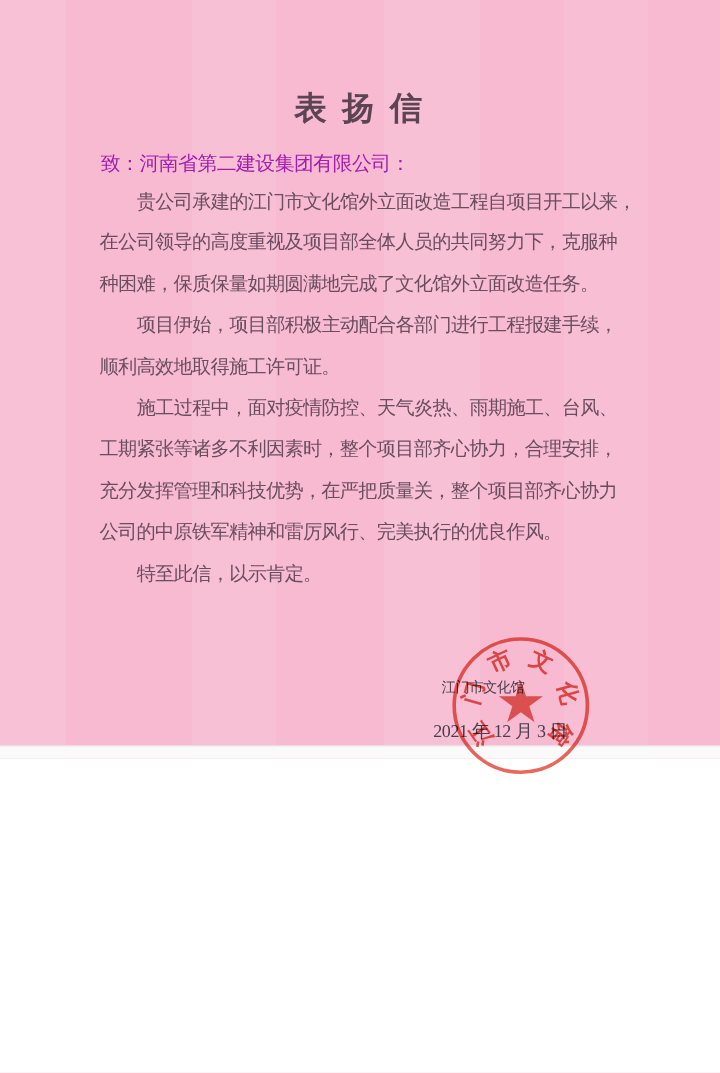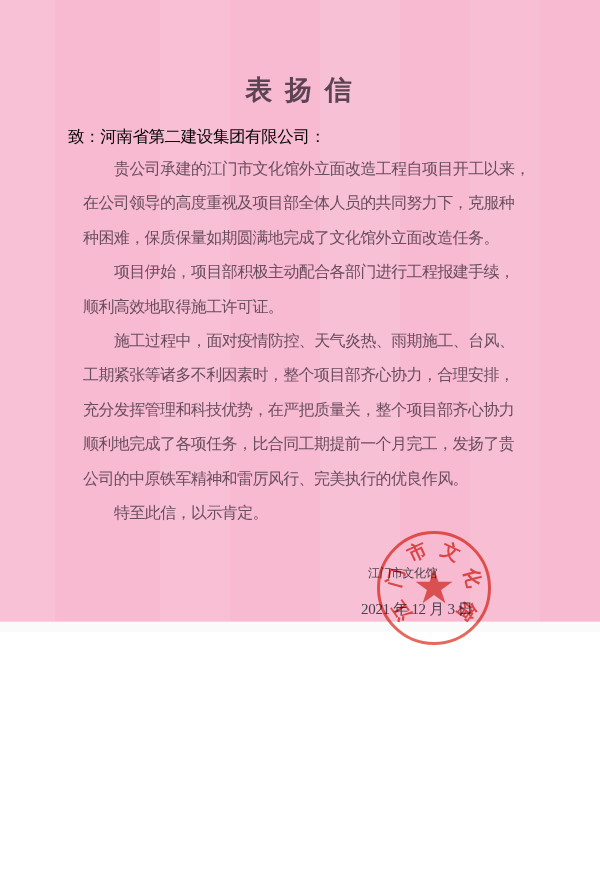--- a/index.html
+++ b/index.html
@@ -34,24 +34,24 @@
     left: 0; top: 72px;
     width: 600px;
     text-align: center;
     font-size: 27px;
     font-weight: bold;
     letter-spacing: 3px;
     color: #5c4455;
   }
   .salutation {
     position: absolute;
-    left: 68px; top: 126px;
+    left: 84px; top: 126px;
     font-size: 16.5px;
     letter-spacing: -0.4px;
-    color: #000000;
+    color: #a21caf;
     white-space: nowrap;
     text-align: center;
   }
   .body-block {
     position: absolute;
     left: 83px; top: 152px;
     width: 450px;
     font-size: 16px;
     letter-spacing: -0.6px;
     color: #6a4d5e;
@@ -133,21 +133,20 @@
 
   <div class="body-block">
     <div class="line indent">贵公司承建的江门市文化馆外立面改造工程自项目开工以来，</div>
     <div class="line">在公司领导的高度重视及项目部全体人员的共同努力下，克服种</div>
     <div class="line">种困难，保质保量如期圆满地完成了文化馆外立面改造任务。</div>
     <div class="line indent">项目伊始，项目部积极主动配合各部门进行工程报建手续，</div>
     <div class="line">顺利高效地取得施工许可证。</div>
     <div class="line indent">施工过程中，面对疫情防控、天气炎热、雨期施工、台风、</div>
     <div class="line">工期紧张等诸多不利因素时，整个项目部齐心协力，合理安排，</div>
     <div class="line">充分发挥管理和科技优势，在严把质量关，整个项目部齐心协力</div>
-    <div class="line">顺利地完成了各项任务，比合同工期提前一个月完工，发扬了贵</div>
     <div class="line">公司的中原铁军精神和雷厉风行、完美执行的优良作风。</div>
     <div class="line indent">特至此信，以示肯定。</div>
   </div>
 
   <div class="signature">江门市文化馆</div>
 
   <div class="date-line">2021 年 12 月 3 日</div>
 
   <div class="seal">
     <span class="seal-star">★</span>

